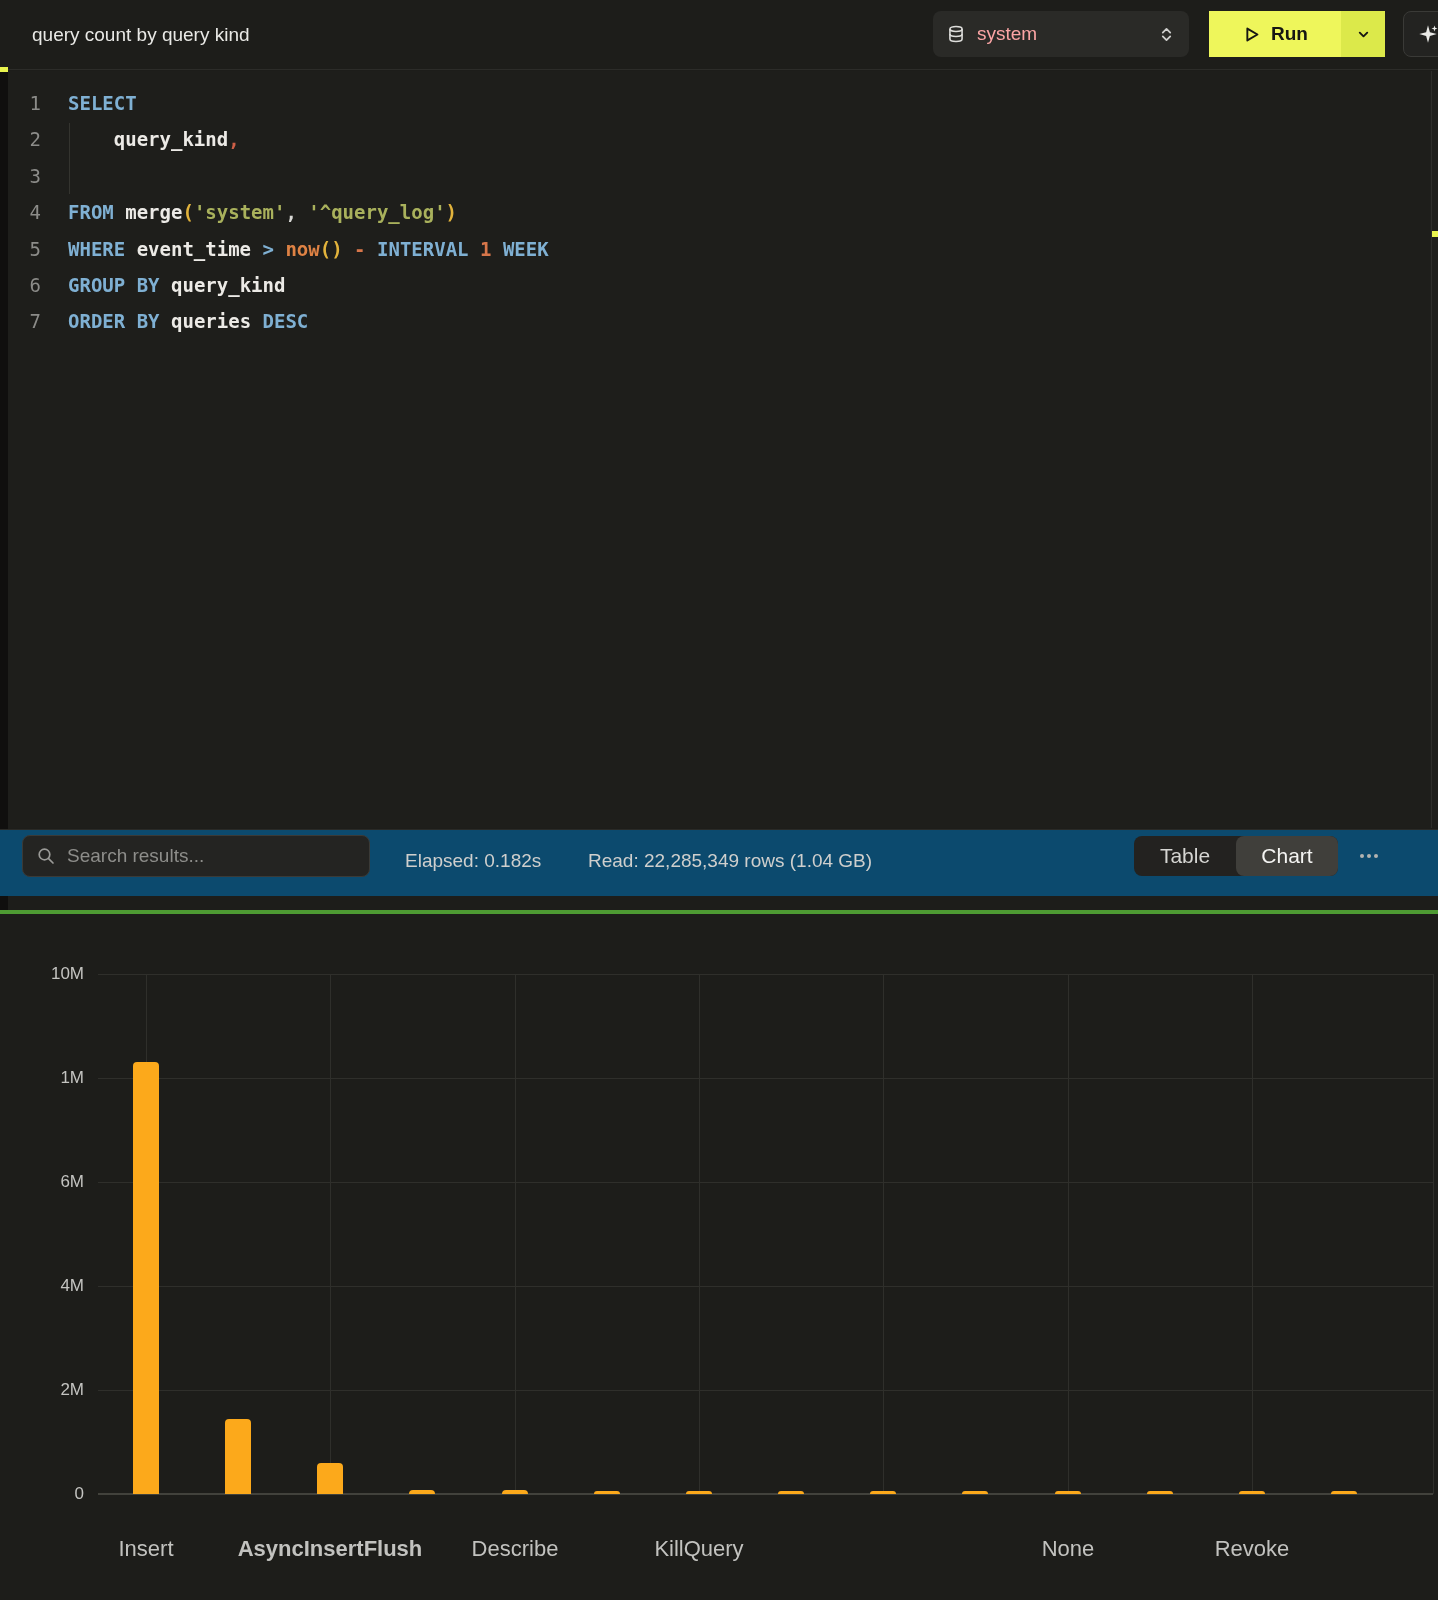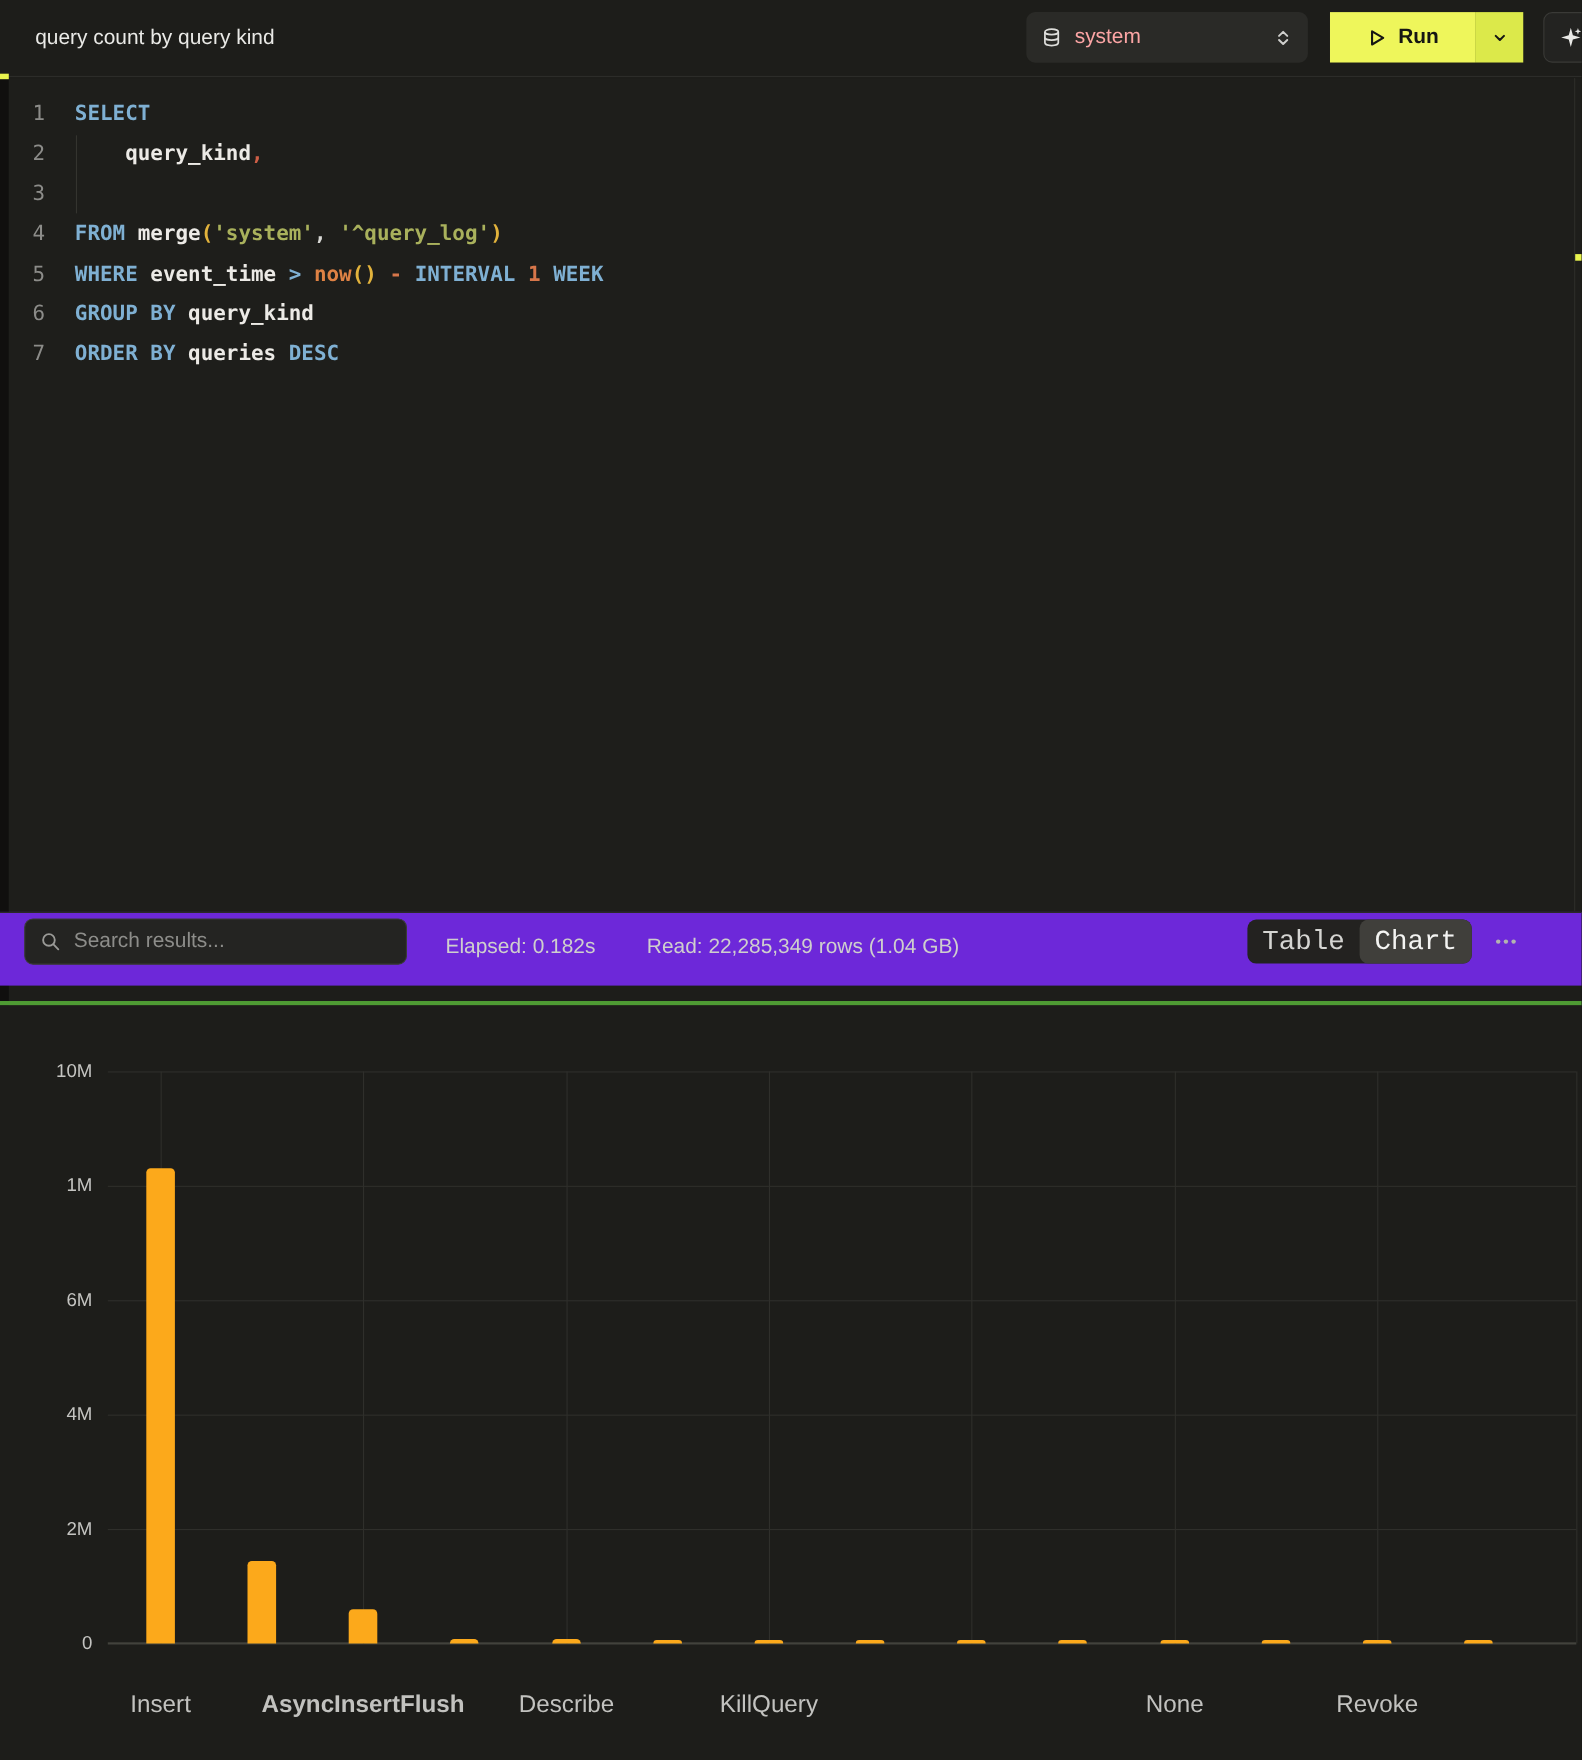--- a/index.html
+++ b/index.html
@@ -44,34 +44,34 @@
   .tk-str { color:#a9b15c; }
   .tk-fn  { color:#df8244; }
   .tk-num { color:#d7764a; }
   .tk-cm  { color:#ce5f47; }
   .tk-pl  { color:#d8d8d5; }
   .indent-guide { position:absolute; left:61px; top:52px; width:1px; height:71px; background:#34342f; }
   .scroll-track { position:absolute; right:6px; top:0; width:1px; height:757px; background:#2d2d2a; }
   .scroll-mark { position:absolute; right:0; top:160px; width:6px; height:6px; background:#e9f44e; }
   
   .toolbar { position:absolute; left:0; top:829px; width:1438px; height:67px;
-    background:#6d28d9; border-top:1px solid #2a2a27; }
+    background:#0c4a6e; border-top:1px solid #2a2a27; }
   .search { position:absolute; left:22px; top:5px; width:348px; height:42px;
     background:#242422; border:1px solid #3a3a37; border-radius:8px;
     display:flex; align-items:center; padding:0 14px; }
   .search input { flex:1; margin-left:12px; background:transparent; border:none; outline:none;
     font-family:inherit; font-size:19px; color:#dededa; }
   .search input::placeholder { color:#8d8d8a; }
   .stat { position:absolute; top:0; height:67px; line-height:62px; font-size:19px; color:#cfcfcd; }
   .stat-elapsed { left:405px; }
   .stat-read { left:588px; }
   .toggle { position:absolute; left:1134px; top:6px; height:40px; display:flex;
     background:#232220; border-radius:8px; }
   .toggle button { width:102px; border:none; background:transparent; border-radius:8px;
-    font-family:Liberation Mono, monospace; font-size:25px; color:#d5d5d2; cursor:pointer; }
+    font-family:Liberation Sans, sans-serif; font-size:21px; color:#d5d5d2; cursor:pointer; }
   .toggle button.sel { background:#403f3b; color:#f4f4f2; }
   .more { position:absolute; left:1352px; top:6px; width:34px; height:40px;
     display:flex; align-items:center; justify-content:center; cursor:pointer; }
   .dots { width:4px; height:4px; border-radius:50%; background:#b3b3b0;
     box-shadow:-7px 0 0 #b3b3b0, 7px 0 0 #b3b3b0; }
   
   .divider { position:absolute; left:0; top:910px; width:1438px; height:4px; background:#4e9b33; }
   
   .chart-panel { position:absolute; left:0; top:914px; width:1438px; height:686px; background:#1d1d1a; }
   #plot { position:absolute; left:0; top:0; width:1438px; height:1600px; pointer-events:none; }

